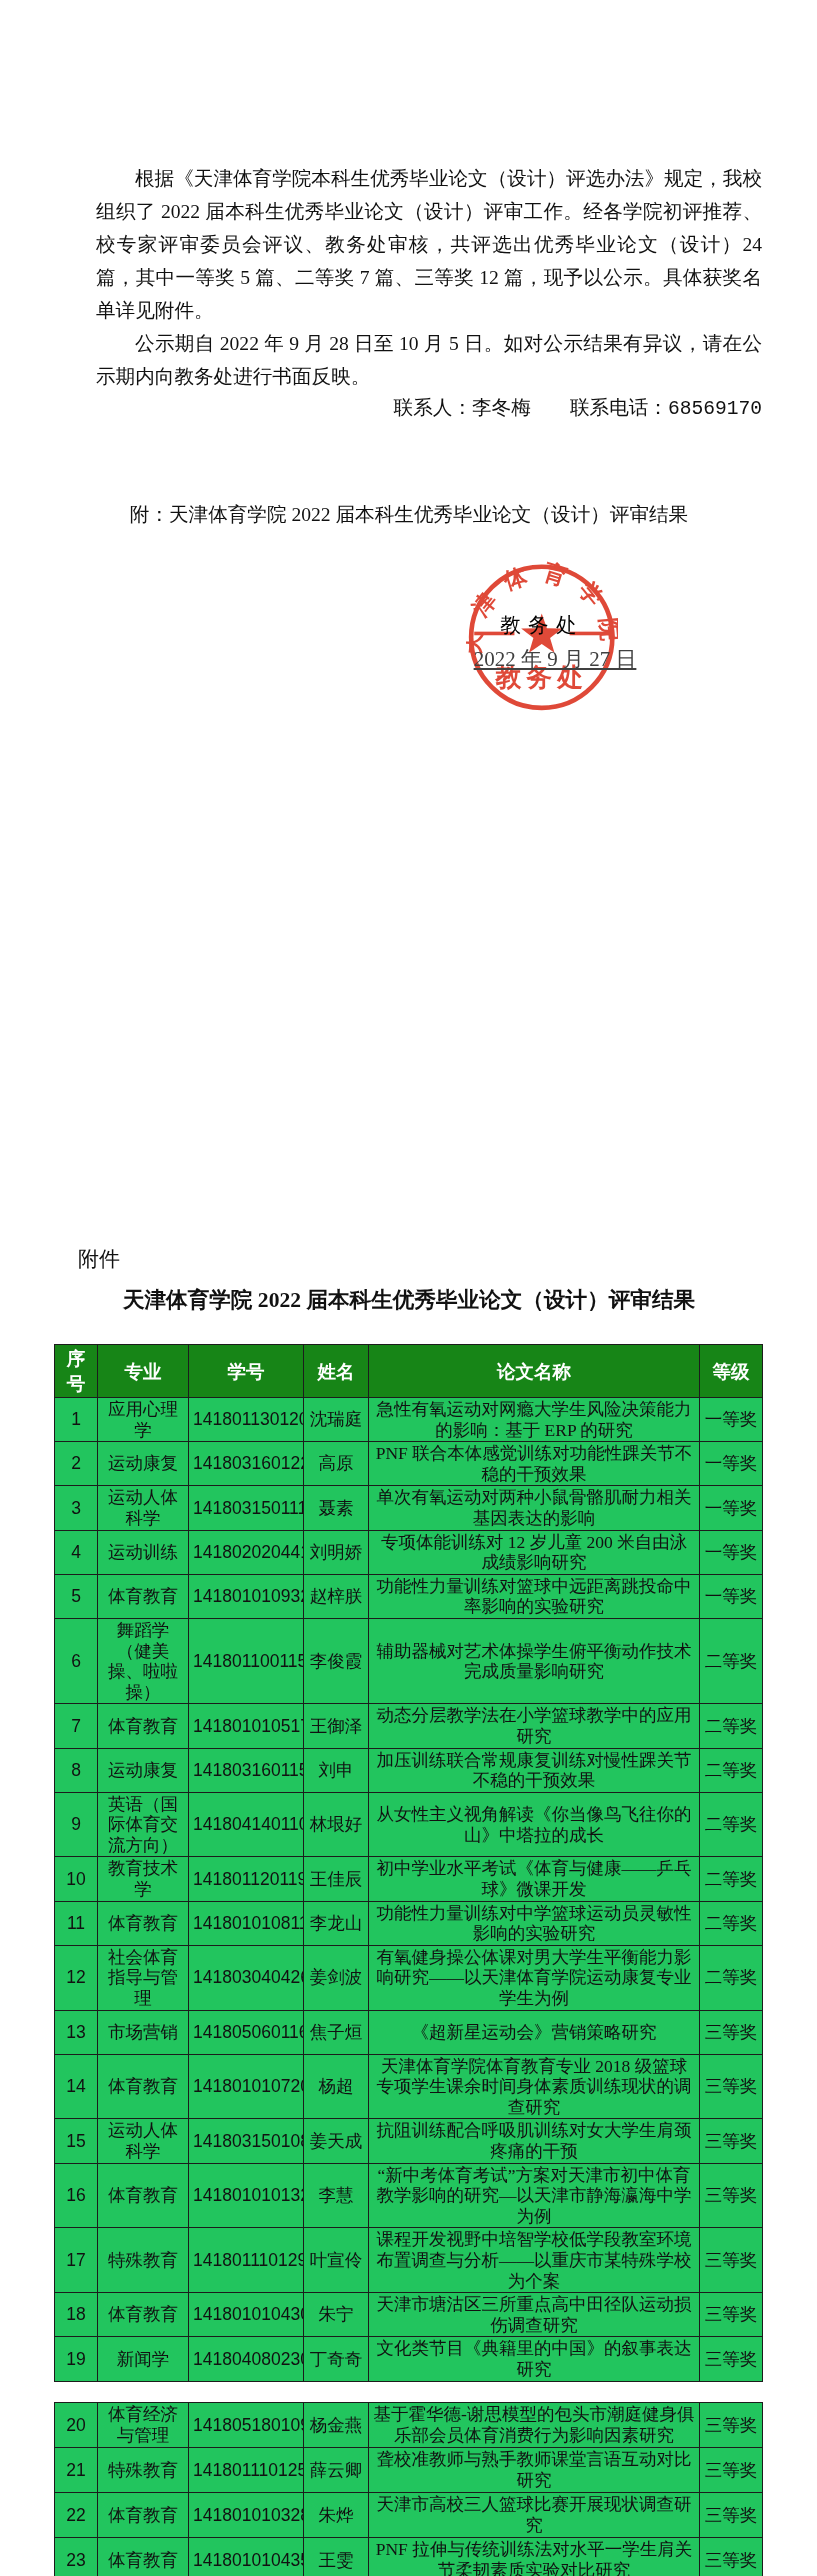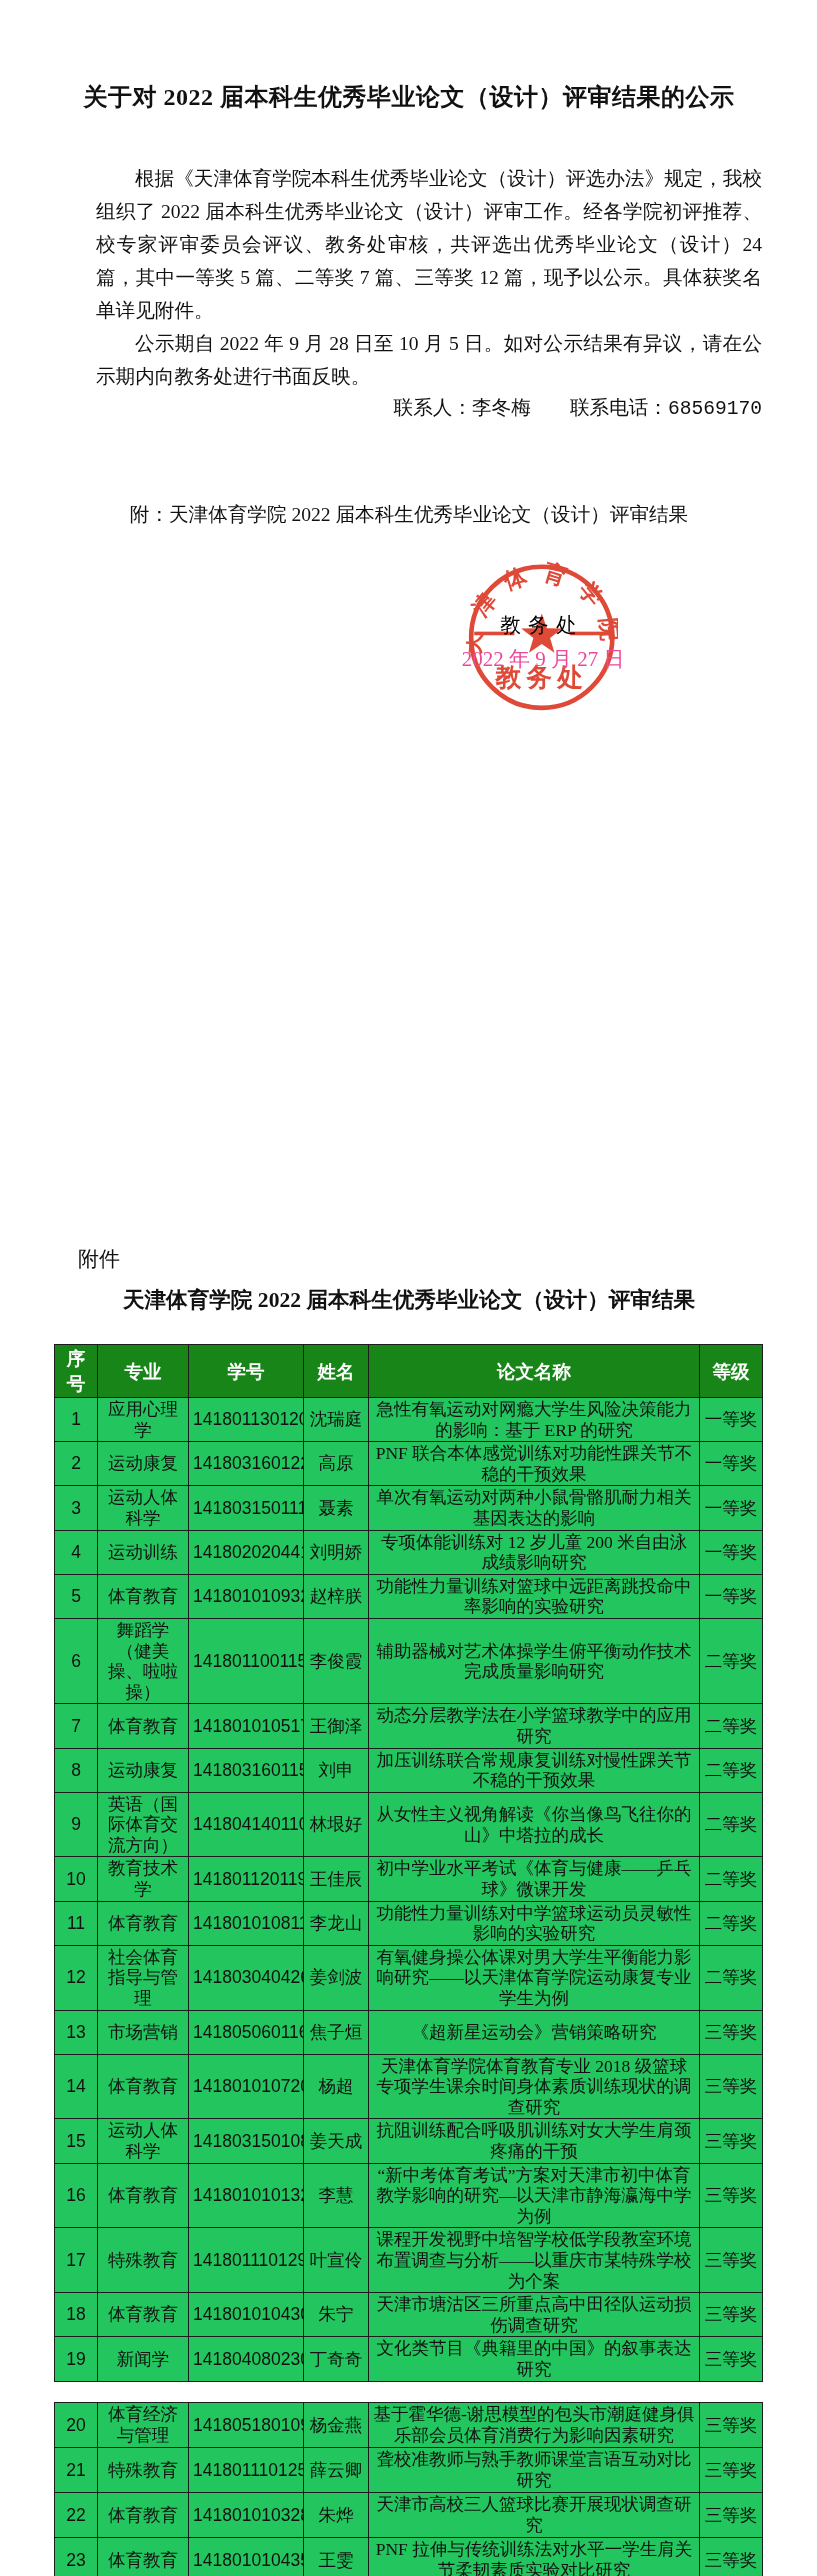--- a/index.html
+++ b/index.html
@@ -39,22 +39,22 @@
     font-size:19.6px;
     text-align:center;
   }
   
   .seal-svg{position:absolute;top:559px;left:466px;width:152px;height:152px;opacity:0.92;}
   .sign-dept{
     position:absolute;top:611px;left:466px;width:152px;
     text-align:center;font-size:20.6px;color:#000;letter-spacing:7.2px;
   }
   .sign-date{
-    position:absolute;top:645px;left:449px;width:188px;
-    text-align:center;font-size:21px;color:#ec4899;
+    position:absolute;top:645px;left:461px;width:188px;
+    text-align:center;font-size:21px;color:#404040;text-decoration:underline;
   }
   
   .attach-label{
     position:absolute;top:1245px;left:78px;
     font-size:21px;
   }
   .table-title{
     position:absolute;top:1285px;left:0;width:100%;
     text-align:center;font-size:21.6px;font-weight:bold;
   }
@@ -93,21 +93,20 @@
     font-family:"Liberation Sans","DejaVu Sans",sans-serif;
     font-size:18px;
   }
   td.c-title{padding:1px 7.2px;}
 </style>
 </head>
 <body>
 
 <div class="page">
 
-  <div class="doc-title">关于对 2022 届本科生优秀毕业论文（设计）评审结果的公示</div>
 
   <div class="doc-body">
     <p>根据《天津体育学院本科生优秀毕业论文（设计）评选办法》规定，我校组织了 2022 届本科生优秀毕业论文（设计）评审工作。经各学院初评推荐、校专家评审委员会评议、教务处审核，共评选出优秀毕业论文（设计）24 篇，其中一等奖 5 篇、二等奖 7 篇、三等奖 12 篇，现予以公示。具体获奖名单详见附件。</p>
     <p>公示期自 2022 年 9 月 28 日至 10 月 5 日。如对公示结果有异议，请在公示期内向教务处进行书面反映。</p>
     <p class="no-justify">联系人：李冬梅　　联系电话：68569170</p>
   </div>
 
   <div class="attach-note">附：天津体育学院 2022 届本科生优秀毕业论文（设计）评审结果</div>
 
   <svg class="seal-svg" viewBox="0 0 295 295">

